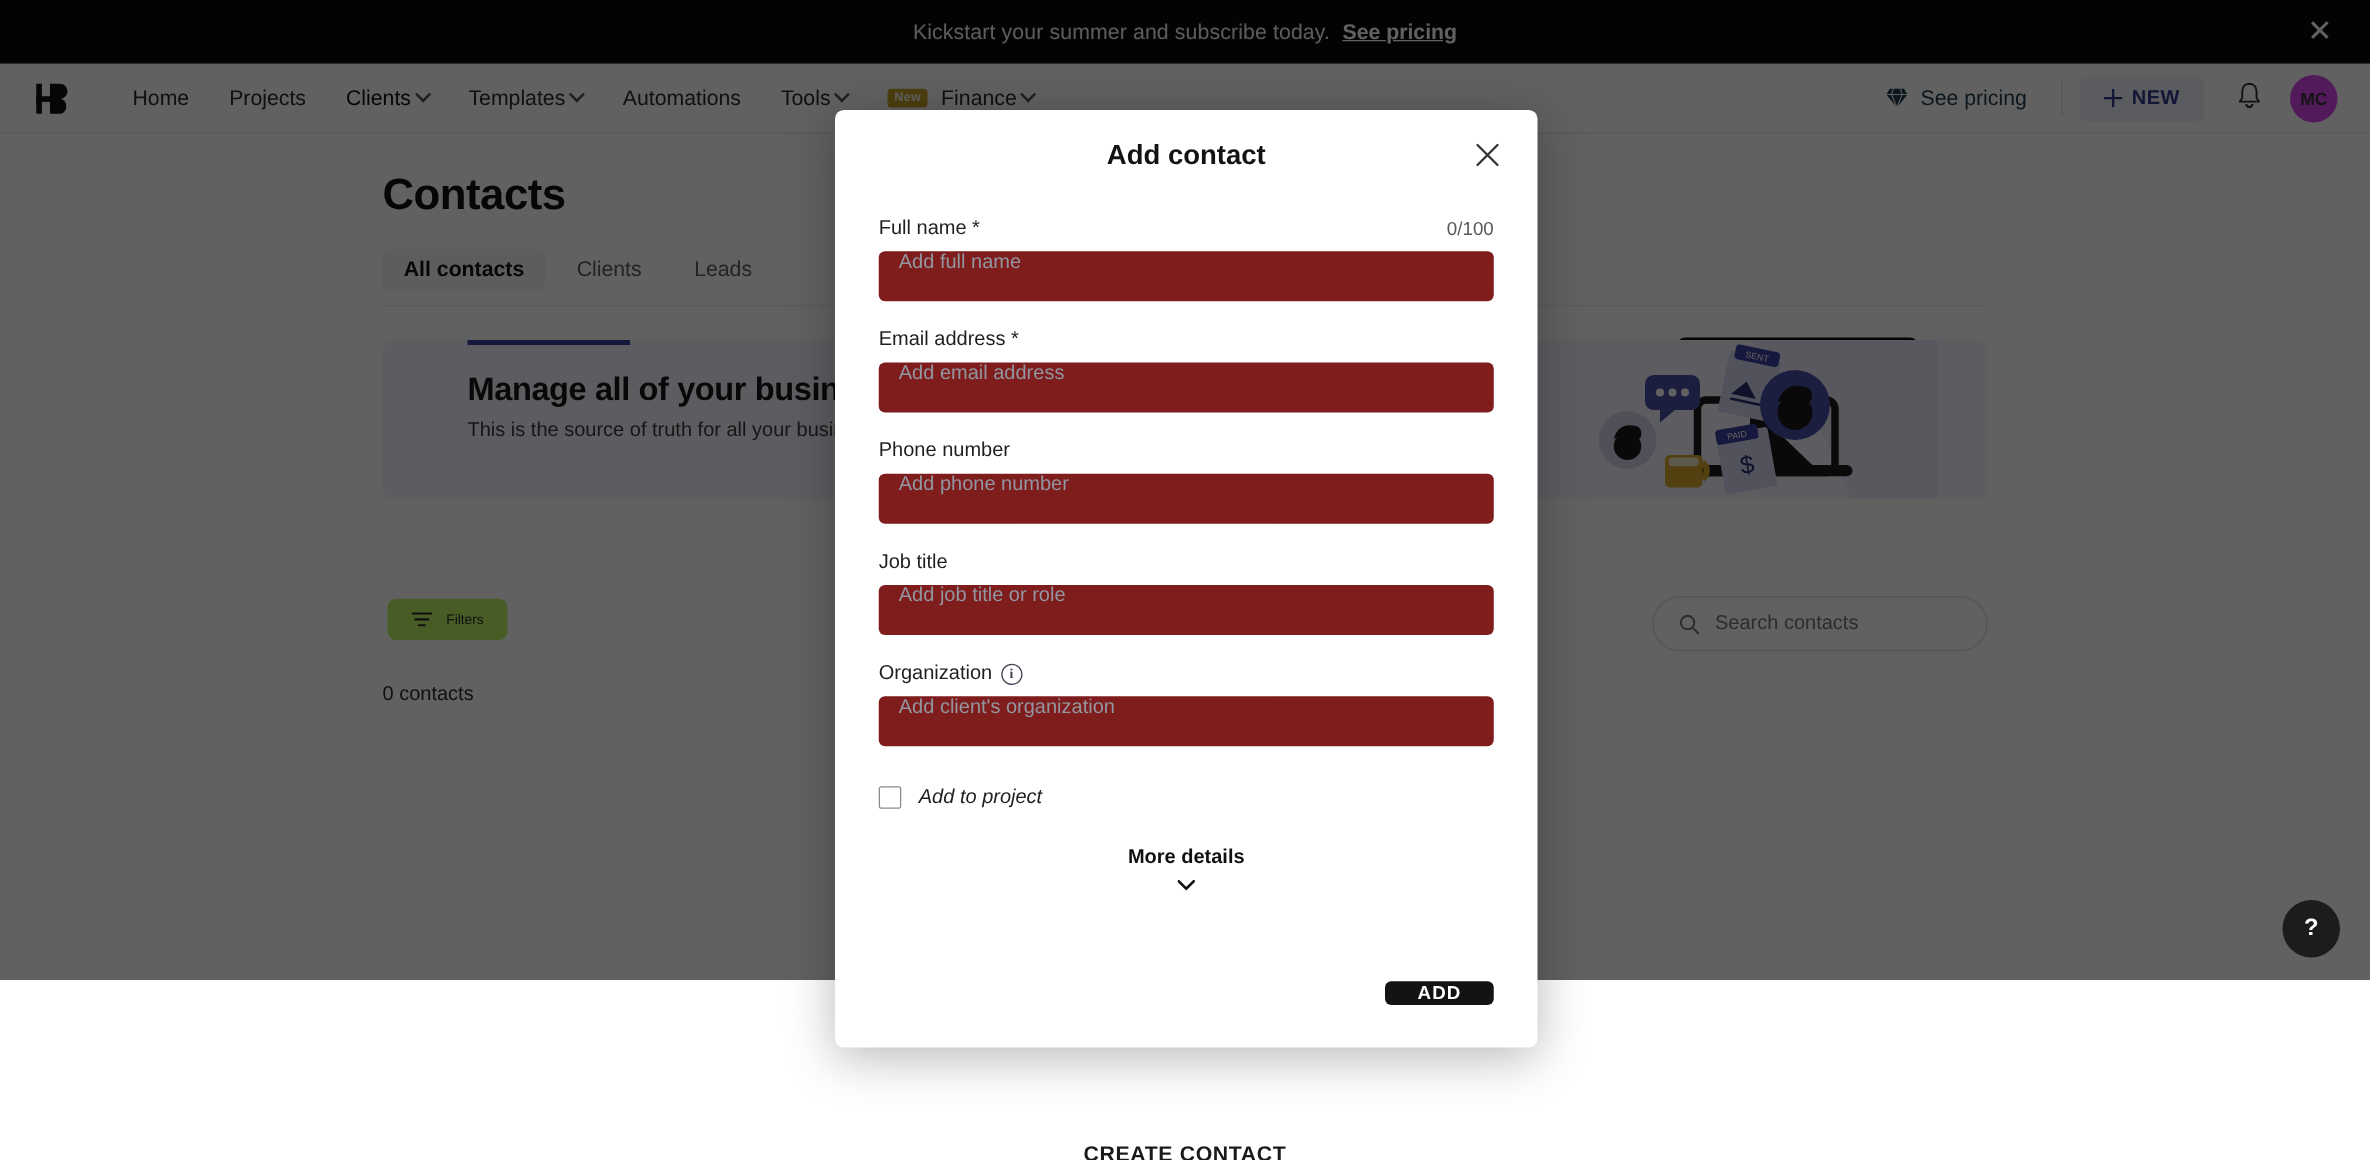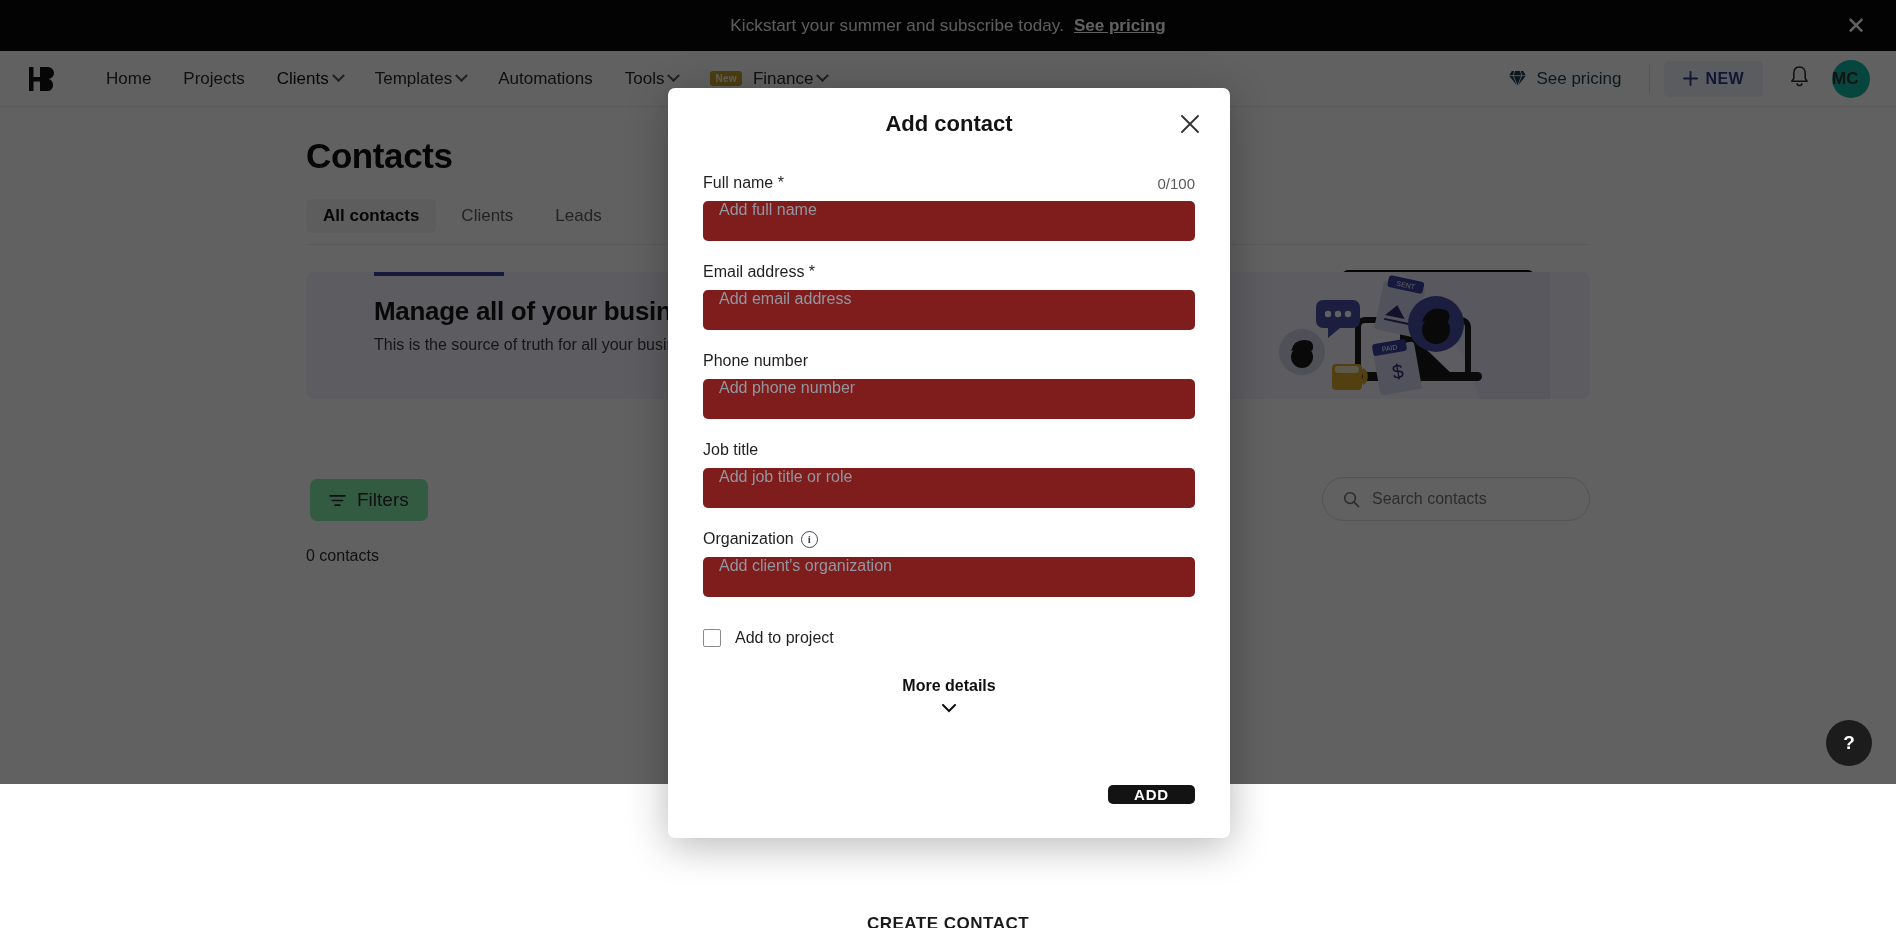--- a/index.html
+++ b/index.html
@@ -49,23 +49,23 @@
   }
   .nav-right { margin-left: auto; display: flex; align-items: center; gap: 0; }
   .see-pricing { display: flex; align-items: center; gap: 9px; color: #1e3a4c; font-size: 17px; padding: 6px 14px; }
   .nav-divider { width: 1px; height: 28px; background: #e0e0e0; margin: 0 14px; }
   .new-btn {
     display: flex; align-items: center; gap: 7px; background: #eef1fb; color: #2e3a8c;
     font-size: 16px; font-weight: 600; letter-spacing: .4px; padding: 9px 19px; border-radius: 5px;
   }
   .bell { margin: 0 22px 0 26px; }
   .avatar {
-    width: 38px; height: 38px; border-radius: 50%; background: #14b8a6;
-    display: flex; align-items: center; justify-content: flex-start;
-    font-size: 17px; font-weight: 600; color: #333;
+    width: 38px; height: 38px; border-radius: 50%; background: #d946ef;
+    display: flex; align-items: center; justify-content: center;
+    font-size: 14px; font-weight: 600; color: #333;
   }
 
   
   .content { position: absolute; top: 107px; left: 0; width: 1896px; bottom: 0; background: #ffffff; z-index: 4; }
   .page-title { position: absolute; left: 306px; top: 29px; font-size: 35px; font-weight: bold; color: #101010; letter-spacing: -.4px; }
   .tabs { position: absolute; left: 306px; top: 92px; display: flex; gap: 8px; }
   .tab { font-size: 17px; color: #5c5c5c; padding: 7px 17px; border-radius: 6px; }
   .tab.active { color: #111; font-weight: 600; background: #f3f3f3; }
   .tabs-rule { position: absolute; left: 306px; right: 306px; top: 137px; height: 1px; background: #ececec; }
 
@@ -75,21 +75,21 @@
     background: #f3f1fb; border-radius: 9px; overflow: hidden;
   }
   .banner-accent { position: absolute; left: 68px; top: 0; width: 130px; height: 4px; background: #3b3fa0; }
   .banner-title { position: absolute; left: 68px; top: 24px; font-size: 26px; font-weight: bold; color: #151515; letter-spacing: -.3px; white-space: nowrap; }
   .banner-sub { position: absolute; left: 68px; top: 64px; font-size: 16px; color: #3c3c3c; white-space: nowrap; }
   .banner-art { position: absolute; right: 40px; top: 0; width: 300px; height: 127px; }
 
   
   .filters-btn {
     position: absolute; left: 310px; top: 372px; display: flex; align-items: center; gap: 11px;
-    background: #86efac; border-radius: 7px; padding: 10px 19px; font-size: 19px; color: #2b2b2b;
+    background: #bef264; border-radius: 7px; padding: 10px 19px; font-size: 11px; color: #2b2b2b;
   }
   .search-box {
     position: absolute; right: 306px; top: 370px; width: 268px; height: 44px;
     border: 1px solid #dcdcdc; border-radius: 22px; display: flex; align-items: center;
     gap: 12px; padding: 0 20px; font-size: 16px; color: #757575;
   }
   .count { position: absolute; left: 306px; top: 440px; font-size: 16px; color: #2d2d2d; }
 
   .add-contact-btn {
     position: absolute; right: 362px; top: 163px; background: #0d0d0d; color: #fff;
@@ -132,21 +132,21 @@
   .counter { font-size: 15px; color: #5a5a5a; }
   .input {
     width: 100%; height: 40px; background: #7f1d1d; border-radius: 5px;
     display: flex; align-items: flex-start; padding: 0 16px; font-size: 16px; color: #9296a0;
   }
   .info-icon {
     width: 17px; height: 17px; border: 1.6px solid #3f4450; border-radius: 50%;
     display: inline-flex; align-items: center; justify-content: center;
     font-size: 11px; font-weight: bold; color: #3f4450; font-family: "Liberation Serif", serif;
   }
-  .checkbox-row { display: flex; gap: 14px; margin-top: 32px; }
+  .checkbox-row { display: flex; gap: 14px; margin-top: 32px; font-style: italic; }
   .checkbox { width: 18px; height: 18px; border: 1.6px solid #8a8a8a; border-radius: 2px; }
   .checkbox-label { font-size: 16px; color: #1f1f1f; }
   .more-details { display: flex; align-items: center; gap: 9px; margin-top: 30px; font-size: 16px; font-weight: bold; color: #101010; flex-direction: column; }
   .modal-foot { padding: 0 35px 34px 35px; display: flex; justify-content: flex-end; }
   .add-btn {
     background: #131313; color: #fff; font-size: 15px; font-weight: bold; letter-spacing: .8px;
     padding: 1px 26px; border-radius: 5px;
   }
 </style>
 </head>

